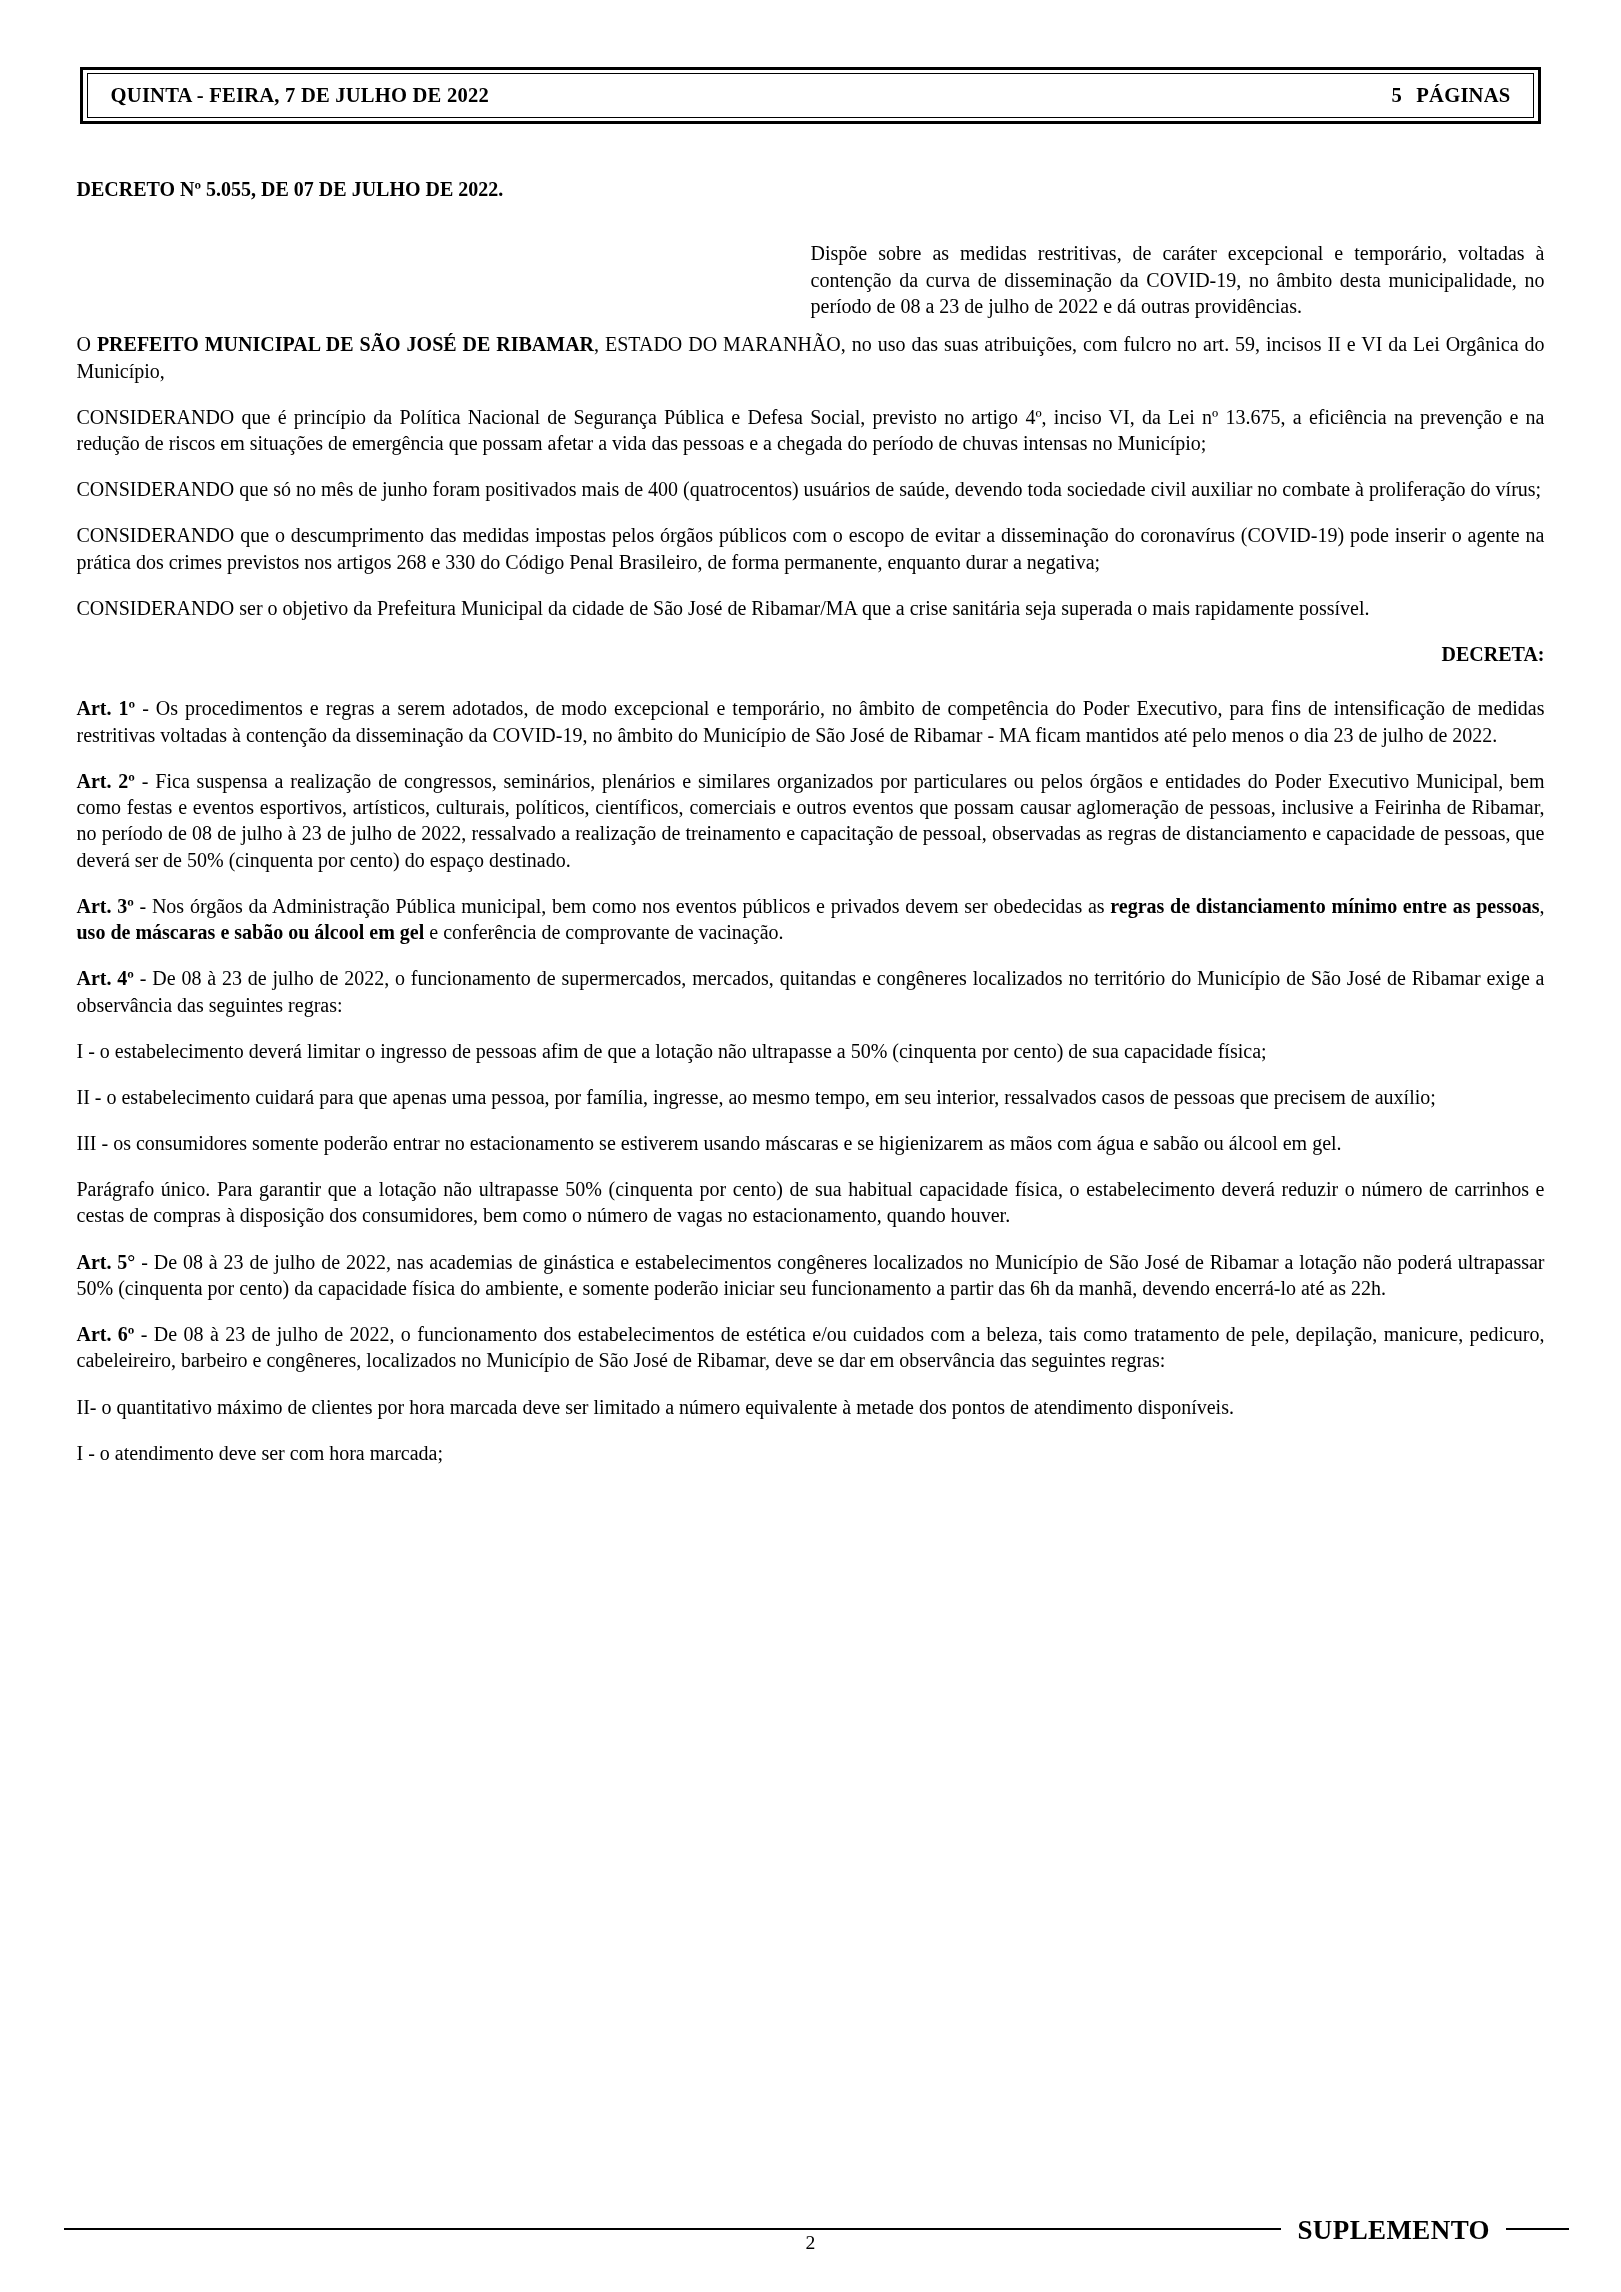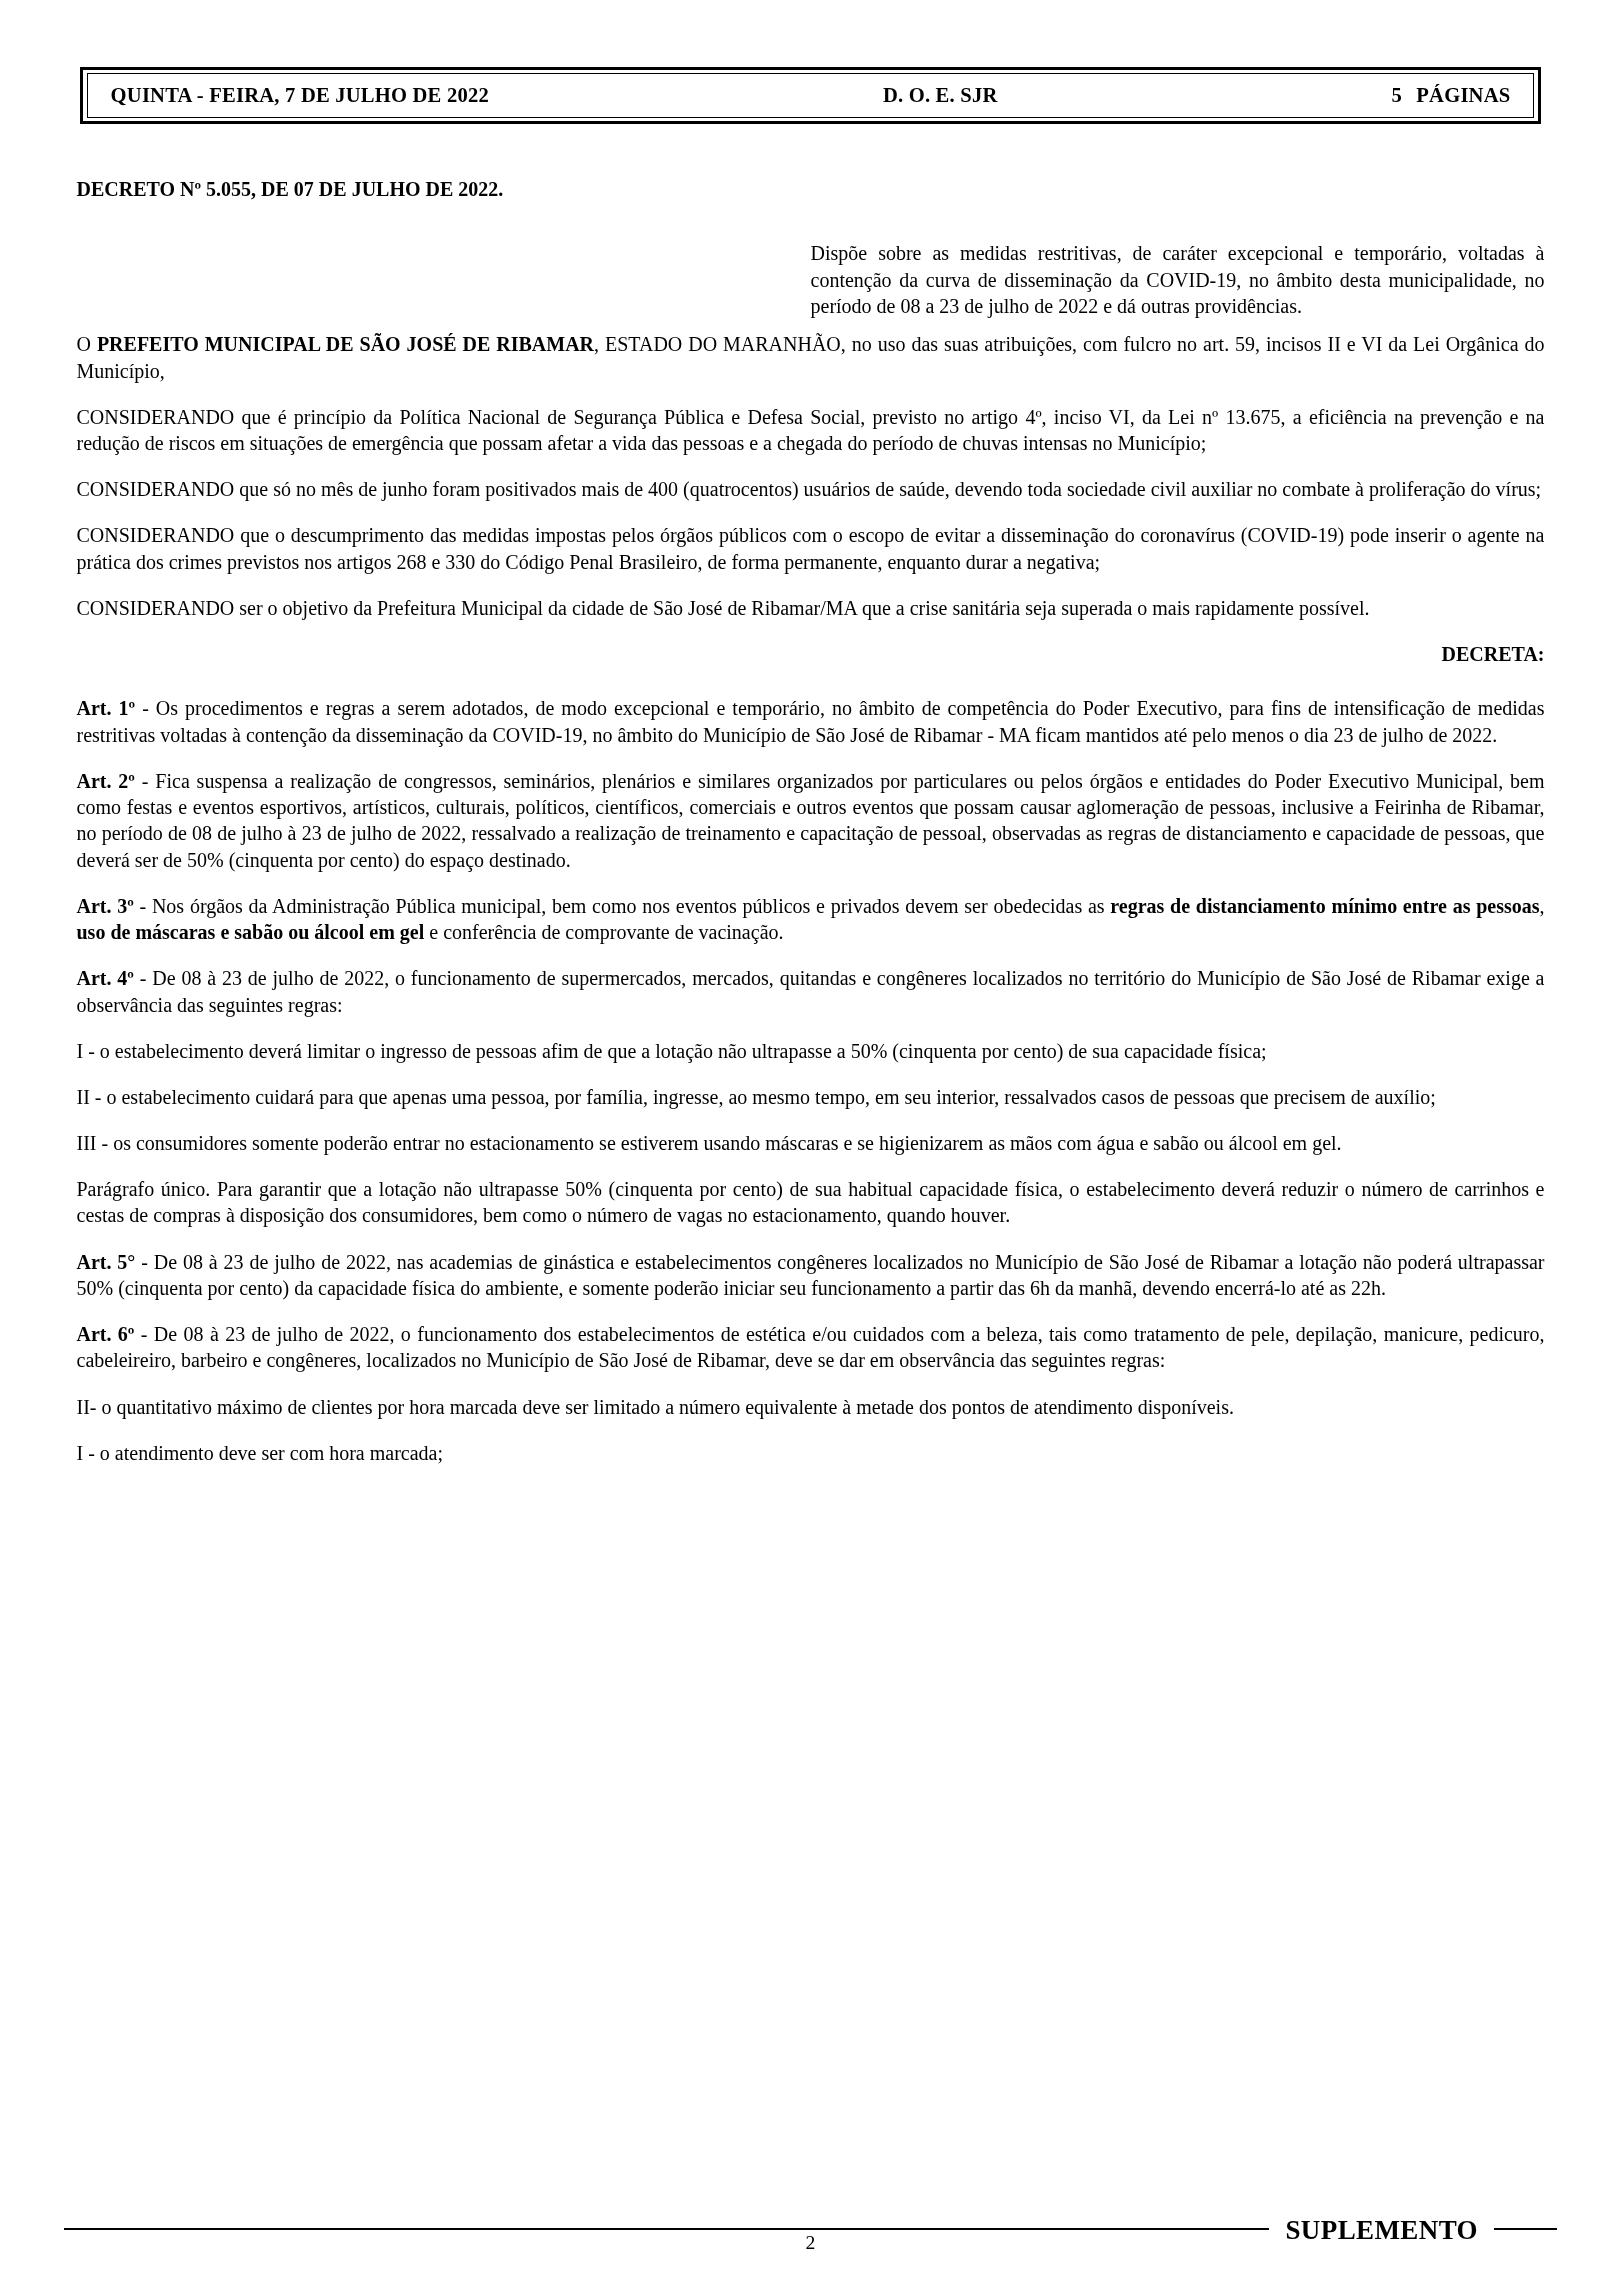--- a/index.html
+++ b/index.html
@@ -68,21 +68,21 @@
     text-align: right;
     font-weight: bold;
     margin-bottom: 28px;
   }
   b, strong { font-weight: bold; }
 
   
   .footer {
     position: absolute;
     left: 64px;
-    right: 64px;
+    right: 52px;
     bottom: 47px;
     display: flex;
     align-items: center;
     gap: 16px;
   }
   .footer-rule-left {
     flex: 1 1 auto;
     height: 0;
     border-top: 2.7px solid #000;
     position: relative;
@@ -110,21 +110,20 @@
   }
 </style>
 </head>
 <body>
 
 <div class="page">
 
   <div class="masthead">
     <div class="masthead-inner">
       <div class="masthead-left">QUINTA - FEIRA, 7 DE JULHO DE 2022</div>
-      <div class="masthead-center">D. O. E. SJR</div>
       <div class="masthead-right">
         <span>5</span>
         <span>PÁGINAS</span>
       </div>
     </div>
   </div>
 
   <div class="content">
 
     <p class="decree-title">DECRETO Nº 5.055, DE 07 DE JULHO DE 2022.</p>

